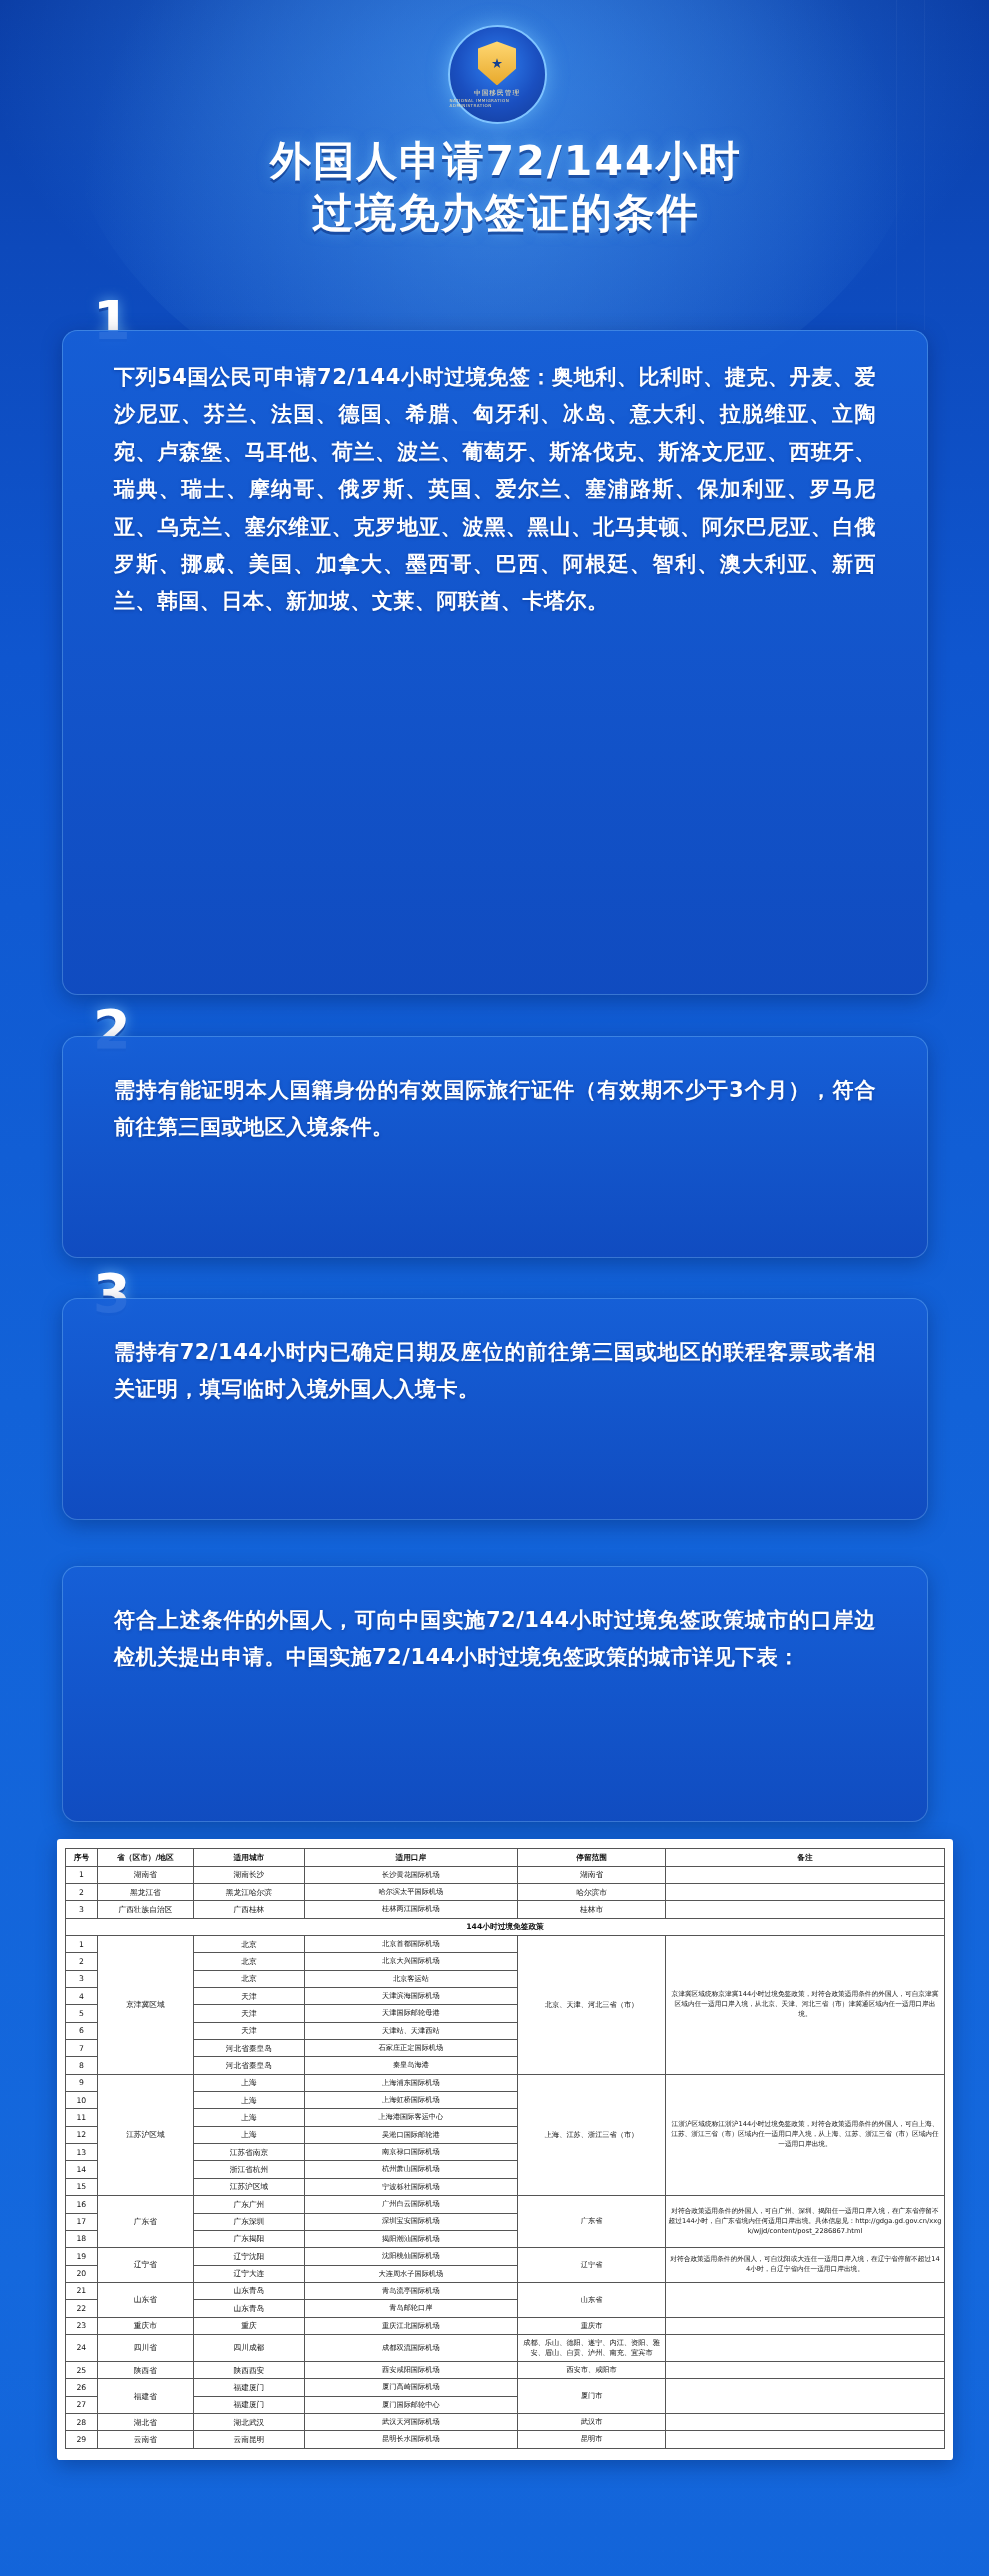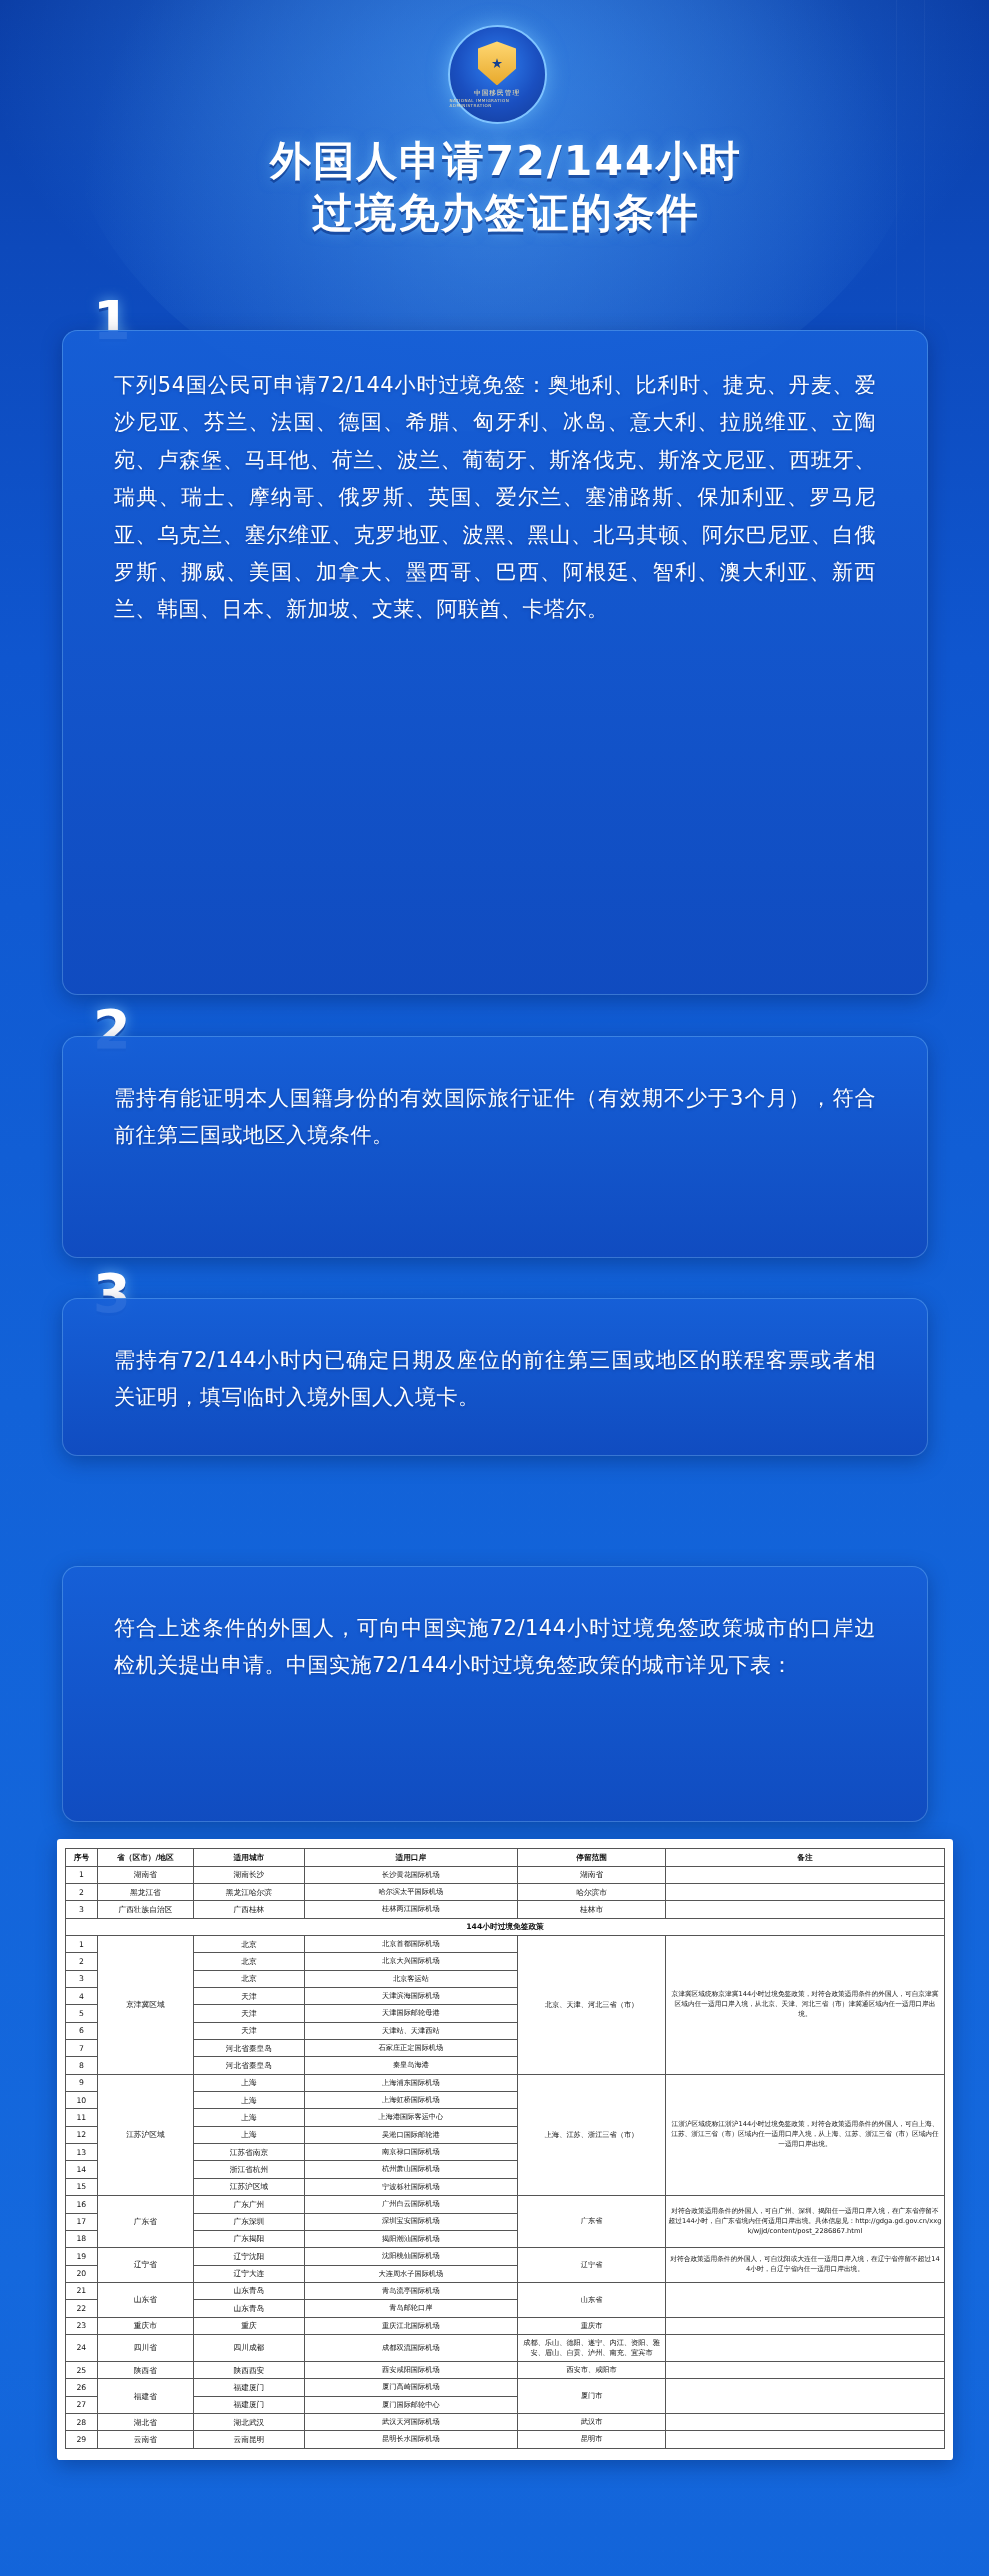--- a/index.html
+++ b/index.html
@@ -81,34 +81,33 @@
     font-size:54px;font-weight:bold;color:#ffffff;
     text-shadow:0 2.6px 0 rgba(8,48,140,.55), 0 0 12.4px rgba(150,220,255,.6);
     left:93px;
   }
   .btext{
     color:#ffffff;
     font-size:21px;
     line-height:1.78;
     letter-spacing:0.5px;
     text-align:justify;
-    font-weight:normal;
+    font-weight:bold;
     text-shadow:0 1px 3.1px rgba(5,35,110,.45);
-    margin-top:8px;
   }
 
   #block1{top:330px;height:665px;}
   #num1{top:289px;}
   #block1 .btext{position:absolute;left:52px;right:52px;top:29px;}
 
   #block2{top:1036px;height:222px;}
   #num2{top:998px;}
   #block2 .btext{position:absolute;left:52px;right:52px;top:36px;}
 
-  #block3{top:1298px;height:158px;}
+  #block3{top:1298px;height:222px;}
   #num3{top:1262px;}
   #block3 .btext{position:absolute;left:52px;right:52px;top:36px;}
 
   #block4{top:1566px;height:256px;}
   #block4 .btext{position:absolute;left:52px;right:52px;top:36px;}
 
   
   .table-card{
     position:absolute;left:57px;top:1839px;width:896px;
     background:#ffffff;

